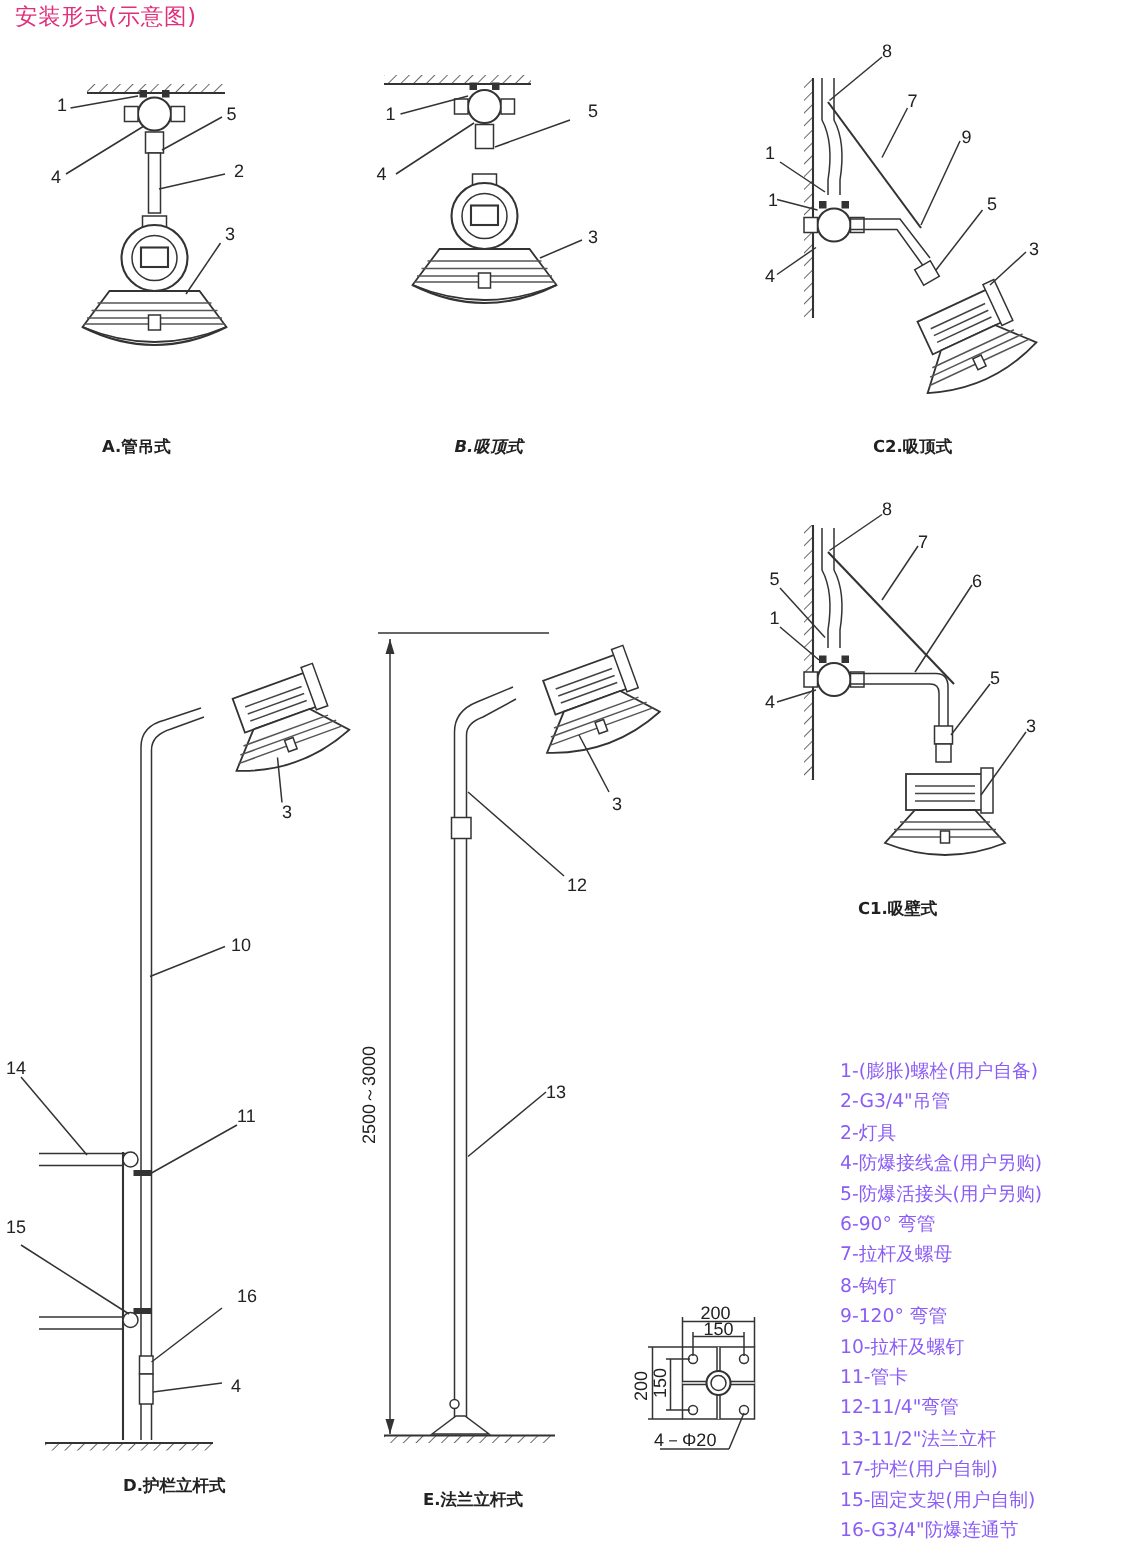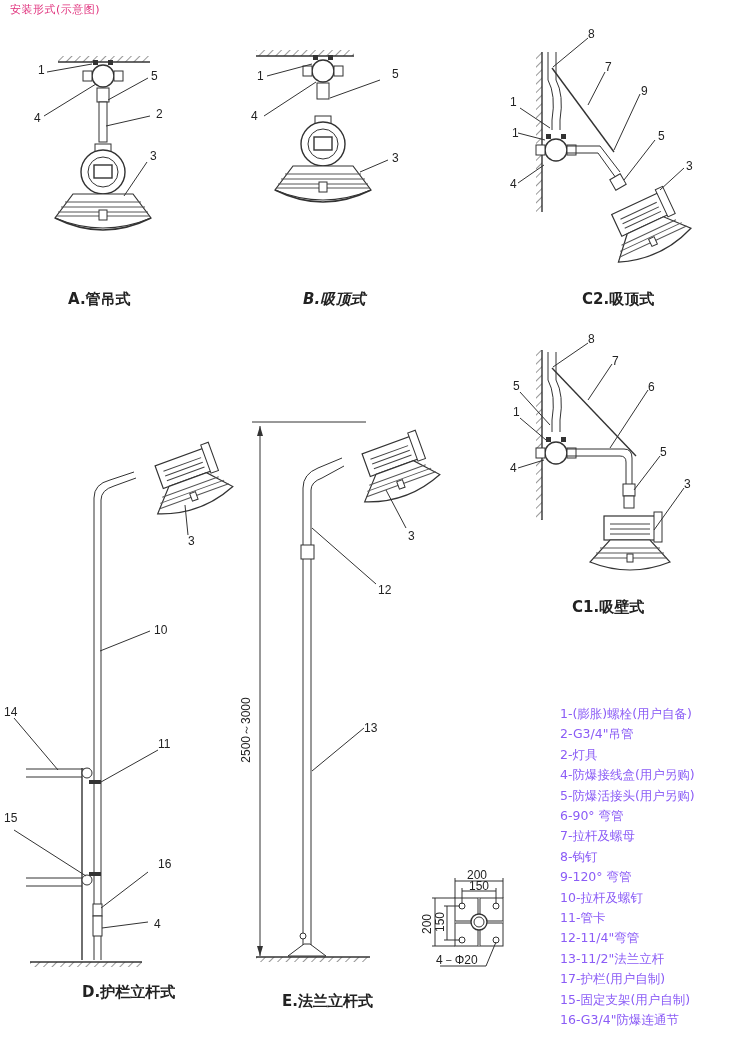--- a/index.html
+++ b/index.html
@@ -1,20 +1,20 @@
 <!DOCTYPE html>
 <html><head>
 <meta charset="utf-8">
 <style>
   html, body { margin:0; padding:0; background:#ffffff; }
   body { width:750px; height:1037px; position:relative; overflow:hidden;
          font-family:"DejaVu Sans", "Liberation Sans", sans-serif; color:#222; }
-  .title { position:absolute; left:10px; top:2px; font-size:11px; color:#e0307c; letter-spacing:0.5px; }
+  .title { position:absolute; left:10px; top:2px; font-size:15px; color:#e0307c; letter-spacing:0.5px; }
   svg.stage { position:absolute; left:0; top:0; }
-  .cap { position:absolute; font-size:15px; font-weight:bold; color:#222; }
+  .cap { position:absolute; font-size:11px; font-weight:bold; color:#222; }
   .legend { position:absolute; left:560px; top:704px; font-size:12.5px; line-height:20.4px; color:#8b5cf6; }
   .legend div { white-space:nowrap; }
   text.num { font-family:"Liberation Sans", sans-serif; font-size:12px; fill:#222; }
 </style>
 </head>
 <body>
 
 <div class="title">安装形式(示意图)</div>
 
 <svg class="stage" width="750" height="1037" viewBox="0 0 750 1037">

